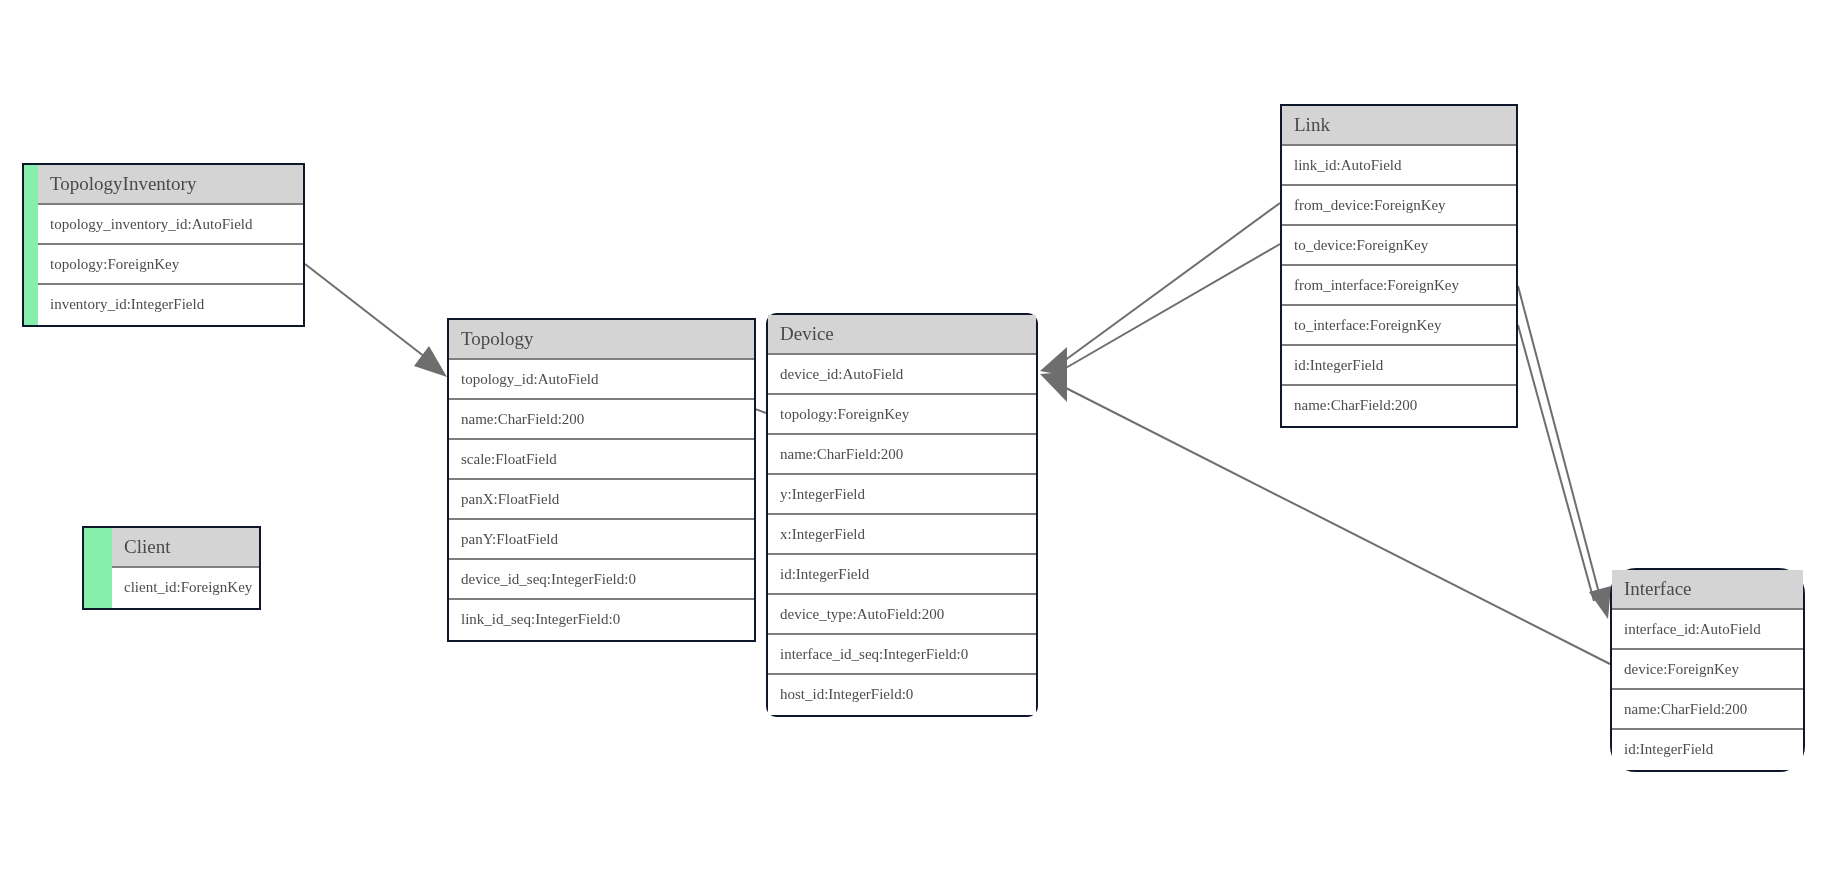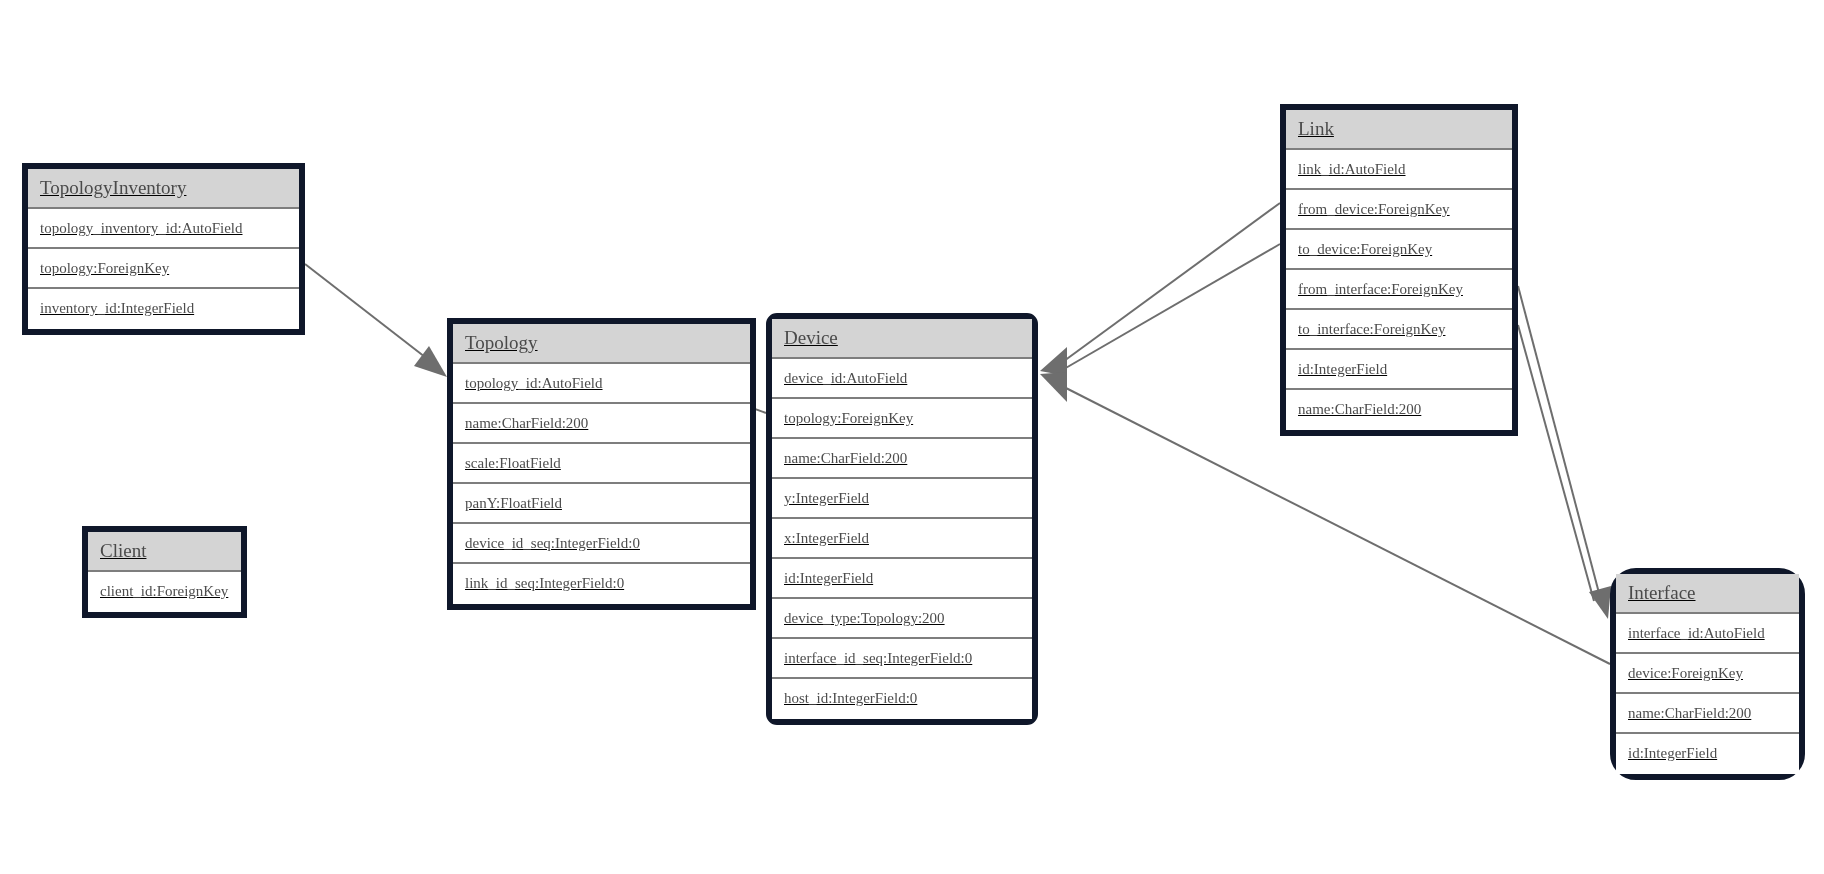--- a/index.html
+++ b/index.html
@@ -17,24 +17,23 @@
   }
   #edge-layer {
     position: absolute;
     left: 0;
     top: 0;
     z-index: 1;
   }
   .erd-table {
     position: absolute;
     box-sizing: border-box;
-    border: 6px solid #0f172a;
+    border: 2px solid #0f172a;
     background: #86efac;
     z-index: 2;
-    text-decoration: underline;
   }
   .erd-header {
     box-sizing: border-box;
     height: 40px;
     line-height: 38px;
     background: #d4d4d4;
     border-bottom: 2px solid #7e7e7e;
     padding: 0 12px;
     font-size: 19px;
     color: #4a4a4a;
@@ -69,48 +68,49 @@
       <line x1="1610" y1="664" x2="1062" y2="386" stroke="#6e6e6e" stroke-width="2"></line>
       <line x1="1518" y1="286" x2="1599" y2="593" stroke="#6e6e6e" stroke-width="2"></line>
       <line x1="1518" y1="325" x2="1594" y2="601" stroke="#6e6e6e" stroke-width="2"></line>
       <polygon points="447,377 414,366 429,346" fill="#6e6e6e"></polygon>
       <polygon points="705,391 739,391 731,412" fill="#6e6e6e"></polygon>
       <polygon points="1040,371 1067,347 1067,376" fill="#6e6e6e"></polygon>
       <polygon points="1040,374 1067,372 1067,402" fill="#6e6e6e"></polygon>
       <polygon points="1608,619 1589,592 1611,586" fill="#6e6e6e"></polygon>
     </svg>
 
-<div class="erd-table" style="left: 22px; top: 163px; width: 283px;">
+<div class="erd-table" style="left: 22px; top: 163px; width: 283px; padding-left: 14px;">
       <div class="erd-header">TopologyInventory</div>
       <div class="erd-row">topology_inventory_id:AutoField</div>
       <div class="erd-row">topology:ForeignKey</div>
       <div class="erd-row">inventory_id:IntegerField</div>
     </div>
     <div class="erd-table" style="left: 447px; top: 318px; width: 309px;">
       <div class="erd-header">Topology</div>
       <div class="erd-row">topology_id:AutoField</div>
       <div class="erd-row">name:CharField:200</div>
       <div class="erd-row">scale:FloatField</div>
+      <div class="erd-row">panX:FloatField</div>
       <div class="erd-row">panY:FloatField</div>
       <div class="erd-row">device_id_seq:IntegerField:0</div>
       <div class="erd-row">link_id_seq:IntegerField:0</div>
     </div>
-    <div class="erd-table" style="left: 82px; top: 526px; width: 165px;">
+    <div class="erd-table" style="left: 82px; top: 526px; width: 179px; padding-left: 28px;">
       <div class="erd-header">Client</div>
       <div class="erd-row">client_id:ForeignKey</div>
     </div>
     <div class="erd-table" style="left: 766px; top: 313px; width: 272px; border-radius: 11px;">
       <div class="erd-header">Device</div>
       <div class="erd-row">device_id:AutoField</div>
       <div class="erd-row">topology:ForeignKey</div>
       <div class="erd-row">name:CharField:200</div>
       <div class="erd-row">y:IntegerField</div>
       <div class="erd-row">x:IntegerField</div>
       <div class="erd-row">id:IntegerField</div>
-      <div class="erd-row">device_type:Topology:200</div>
+      <div class="erd-row">device_type:AutoField:200</div>
       <div class="erd-row">interface_id_seq:IntegerField:0</div>
       <div class="erd-row">host_id:IntegerField:0</div>
     </div>
     <div class="erd-table" style="left: 1280px; top: 104px; width: 238px;">
       <div class="erd-header">Link</div>
       <div class="erd-row">link_id:AutoField</div>
       <div class="erd-row">from_device:ForeignKey</div>
       <div class="erd-row">to_device:ForeignKey</div>
       <div class="erd-row">from_interface:ForeignKey</div>
       <div class="erd-row">to_interface:ForeignKey</div>

